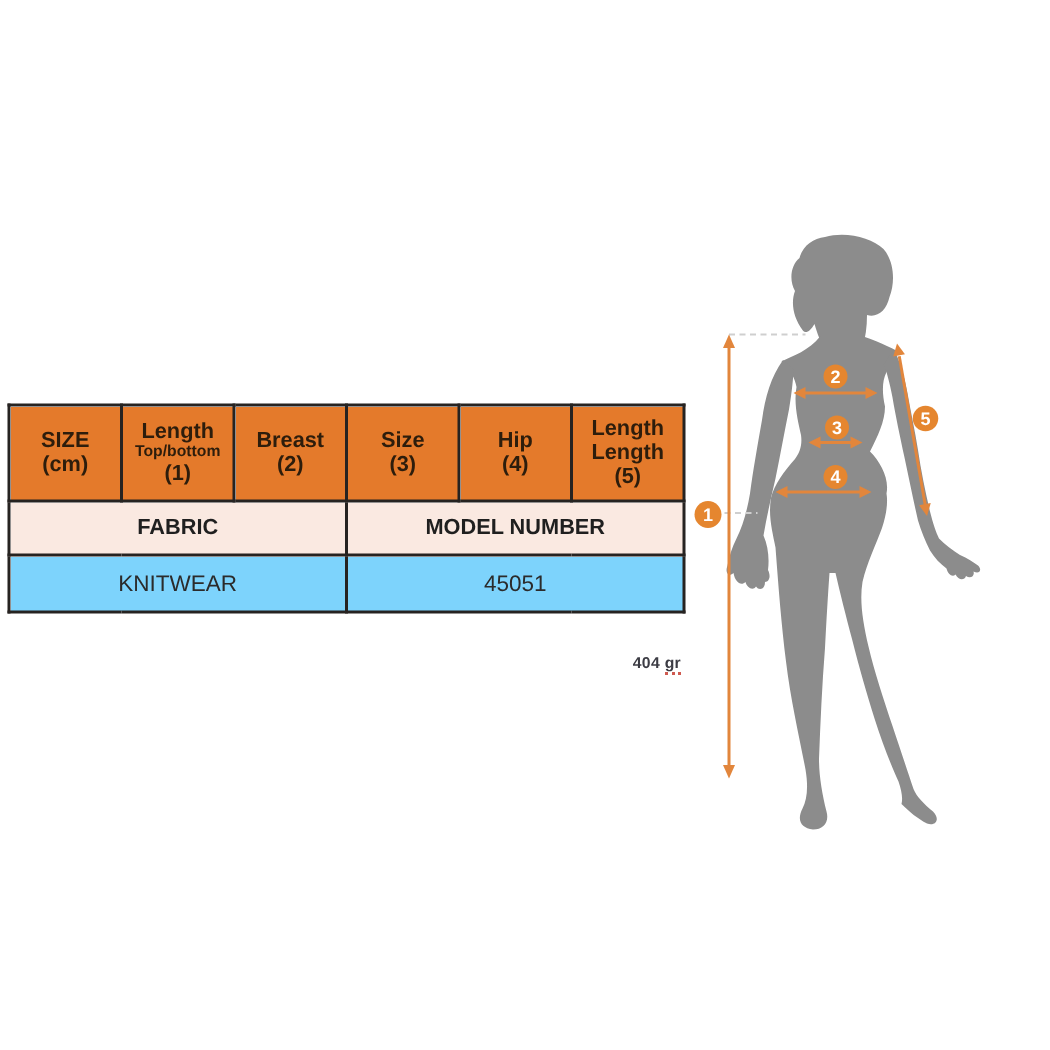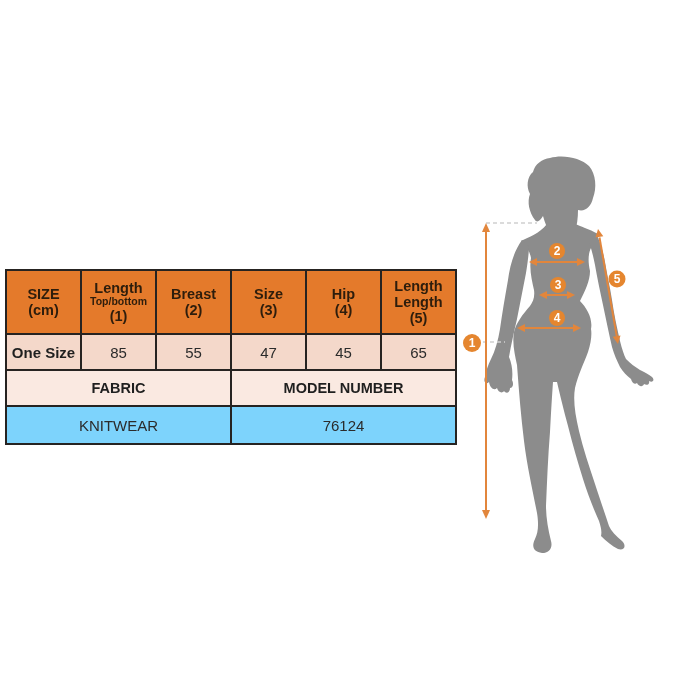--- a/index.html
+++ b/index.html
@@ -81,39 +81,35 @@
         <th>
           <div>Hip</div>
           <div>(4)</div>
         </th>
         <th>
           <div>Length</div>
           <div>Length</div>
           <div>(5)</div>
         </th>
       </tr>
-      <tr class="row-values">
-        <td class="size-label">One Size</td>
-        <td>85</td>
-        <td>55</td>
-        <td>47</td>
-        <td>45</td>
-        <td>65</td>
-      </tr>
       <tr class="row-labels">
         <td colspan="3">FABRIC</td>
         <td colspan="3">MODEL NUMBER</td>
       </tr>
       <tr class="row-detail">
         <td colspan="3">KNITWEAR</td>
-        <td colspan="3">76124</td>
+        <td colspan="3">45051</td>
       </tr>
     </tbody>
   </table>
 
+  <div class="weight-note">
+    <span>404</span>
+    <span class="gr">gr</span>
+  </div>
 
   <div class="figure-wrap">
     <svg viewBox="450 140 225 435" xmlns="http://www.w3.org/2000/svg">
 
       <g fill="#8c8c8c">
 
         <path d="
           M 550 158
           C 542 159 535 164 533 172
           C 527 177 526 187 530 194

